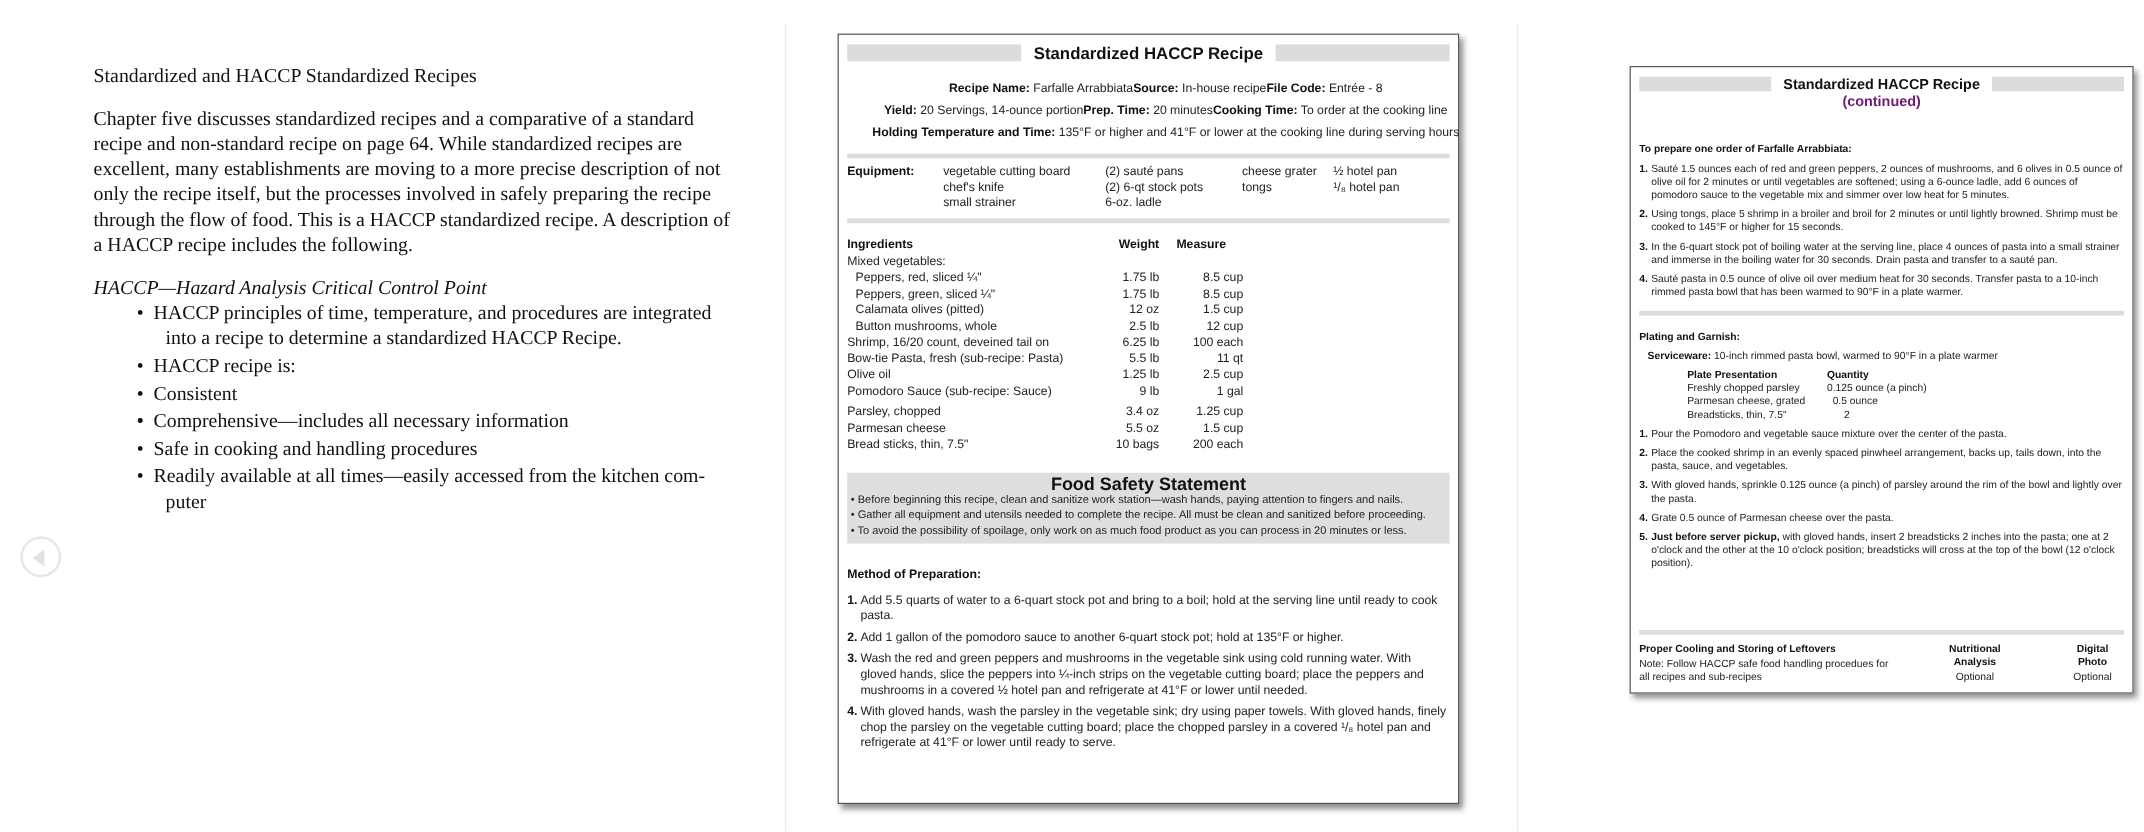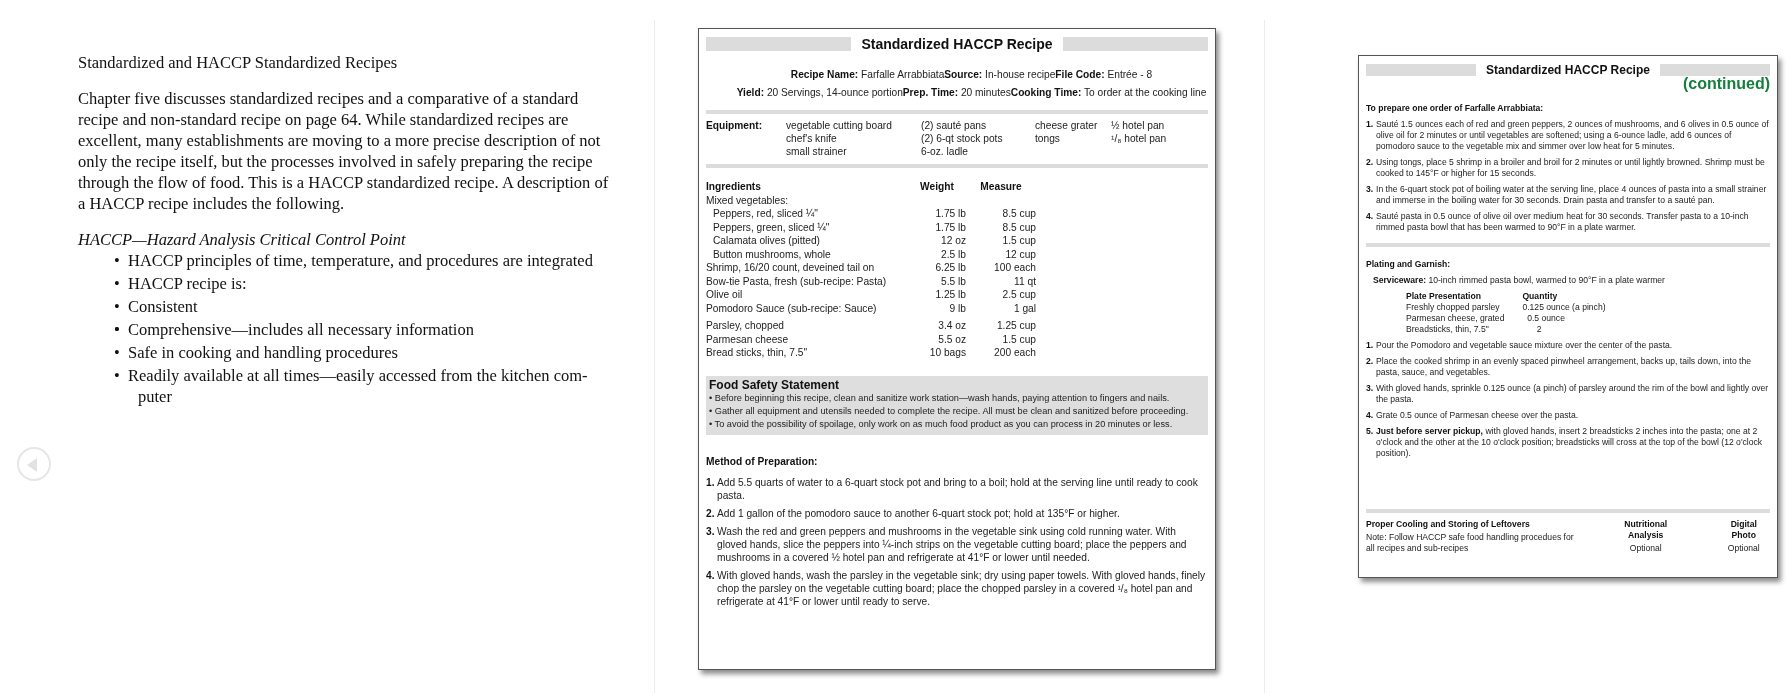--- a/index.html
+++ b/index.html
@@ -32,49 +32,49 @@
   .meta-row { display:flex; justify-content:center; margin:0; height:18px; line-height:18px; white-space:nowrap;padding-left:29px; }
   .equip { display:grid; grid-template-columns:80px 135px 114px 76px 100px; margin-top:5px; }
   .equip .col div { height:13px; }
   .ing-table { margin-top:12px; width:330px; border-collapse:collapse; }
   .ing-table td { padding:0; height:13.5px; white-space:nowrap; }
   .ing-table td.w { text-align:right; width:58px; }
   .ing-table td.m { text-align:right; width:70px; }
   .ing-table tr.gap td { padding-top:4px; }
   .ing-table .ind { padding-left:7px; }
   .fss { background:#dedede; margin-top:16px; padding:3px 3px 4px 3px; font-size:9.2px; line-height:13px; }
-  .fss .h { text-align:left; font-weight:bold; font-size:12px; color:#111; }
+  .fss .h { text-align:center; font-weight:bold; font-size:15px; color:#111; }
   .method-h { font-weight:bold; margin:20px 0 8px 0; color:#111; }
   .steps .step { display:flex; margin-bottom:5px; }
   .steps .num { font-weight:bold; width:11px; flex:none; color:#111; }
 
   .card2 { left:1358px; top:55px; width:420px; height:523px; padding:7px 7px 0 7px; font-size:8.6px; line-height:11px; }
   .card2 .title-row .ttl { font-size:12px; line-height:14px; }
   .card2 .title-row .bar { height:12px; }
-  .card2 .sub-ttl { text-align:right; font-weight:bold; font-size:16px; color:#15803d; line-height:14px; }
+  .card2 .sub-ttl { text-align:center; font-weight:bold; font-size:12px; color:#701a75; line-height:14px; }
   .card2 .sec-h { font-weight:bold; color:#111; margin:12px 0 5px 0; }
   .card2 .steps .num { width:10px; }
   .card2 .steps .step { margin-bottom:5px; }
   .serviceware { padding-left:7px; margin-bottom:5px; }
   .plate-table { margin-left:40px; border-collapse:collapse; margin-bottom:5px; }
   .plate-table td { padding:0; height:11px; white-space:nowrap;margin-left:14px; }
   .plate-table td.q { padding-left:18px; }
   .foot { display:flex; justify-content:space-between; margin-top:6px;gap:32px; }
   .foot .c1 { width:210px; }
   .foot .c2, .foot .c3 { text-align:center; }
 </style>
 </head>
 <body>
 
 <div class="left-col">
   <p class="heading">Standardized and HACCP Standardized Recipes</p>
   <p class="para">Chapter five discusses standardized recipes and a comparative of a standard recipe and non-standard recipe on page 64.  While standardized recipes are excellent, many establishments are moving to a more precise description of not only the recipe itself, but the processes involved in safely preparing the recipe through the flow of food.  This is a HACCP standardized recipe.  A description of a HACCP recipe includes the following.</p>
   <p class="section-title">HACCP—Hazard Analysis Critical Control Point</p>
   <ul>
-    <li><span class="bullet">•</span><span>HACCP principles of time, temperature, and procedures are integrated</span></li>
+    <li><span class="bullet">•</span><span>HACCP principles of time, temperature, and procedures are integrated</span><span class="hang">into a recipe to determine a standardized HACCP Recipe.</span></li>
     <li><span class="bullet">•</span><span>HACCP recipe is:</span></li>
     <li><span class="bullet">•</span><span>Consistent</span></li>
     <li><span class="bullet">•</span></li>
     <li><span class="bullet">•</span><span>Comprehensive—includes all necessary information</span></li>
     <li><span class="bullet">•</span><span>Safe in cooking and handling procedures</span></li>
     <li><span class="bullet">•</span><span>Readily available at all times—easily accessed from the kitchen com-</span><span class="hang">puter</span></li>
   </ul>
 </div>
 
 <div class="nav-prev"><span></span></div>
@@ -92,20 +92,23 @@
   <div class="meta-row">
     <span><b>Recipe Name:</b> <span>Farfalle Arrabbiata</span></span>
     <span><b>Source:</b> <span>In-house recipe</span></span>
     <span><b>File Code:</b> <span>Entrée - 8</span></span>
   </div>
   <div class="meta-row">
     <span><b>Yield:</b> <span>20 Servings, 14-ounce portion</span></span>
     <span><b>Prep. Time:</b> <span>20 minutes</span></span>
     <span><b>Cooking Time:</b> <span>To order at the cooking line</span></span>
   </div>
+  <div class="meta-row">
+    <span><b>Holding Temperature and Time:</b> <span>135°F or higher and 41°F or lower at the cooking line during serving hours</span></span>
+  </div>
   <div class="rule" style="margin-top:8px"></div>
   <div class="equip">
     <div class="b">Equipment:</div>
     <div class="col">
         <div>vegetable cutting board</div>
         <div>chef's knife</div>
         <div>small strainer</div>
       </div>
     <div class="col">
         <div>(2) sauté pans</div>
@@ -120,21 +123,21 @@
         <div>½ hotel pan</div>
         <div>¹/₈ hotel pan</div>
       </div>
   </div>
   <div class="rule" style="margin-top:6px"></div>
 
   <table class="ing-table">
     <tbody>
         <tr>
           <td class="b">Ingredients</td>
-          <td class="w b" style="text-align:center">Weight</td>
+          <td class="w b" style="">Weight</td>
           <td class="m b" style="text-align:center">Measure</td>
         </tr>
     <tr>
           <td>Mixed vegetables:</td>
           <td class="w"></td>
           <td class="m"></td>
         </tr>
     <tr>
           <td class="ind">Peppers, red, sliced ¼"</td>
           <td class="w">1.75 lb</td>
@@ -222,21 +225,21 @@
 </div>
 
 <div class="card card2">
   <div class="title-row">
     <div class="bar"></div>
     <div class="ttl">Standardized HACCP Recipe</div>
     <div class="bar"></div>
   </div>
   <div class="sub-ttl">(continued)</div>
 
-  <div class="sec-h" style="margin-top:12px">To prepare one order of Farfalle Arrabbiata:</div>
+  <div class="sec-h" style="margin-top:28px">To prepare one order of Farfalle Arrabbiata:</div>
   <div class="steps">
     <div class="step">
         <span class="num">1.</span>
         <span>Sauté 1.5 ounces each of red and green peppers, 2 ounces of mushrooms, and 6 olives in 0.5 ounce of olive oil for 2 minutes or until vegetables are softened; using a 6-ounce ladle, add 6 ounces of pomodoro sauce to the vegetable mix and simmer over low heat for 5 minutes.</span>
       </div>
     <div class="step">
         <span class="num">2.</span>
         <span>Using tongs, place 5 shrimp in a broiler and broil for 2 minutes or until lightly browned. Shrimp must be cooked to 145°F or higher for 15 seconds.</span>
       </div>
     <div class="step">

